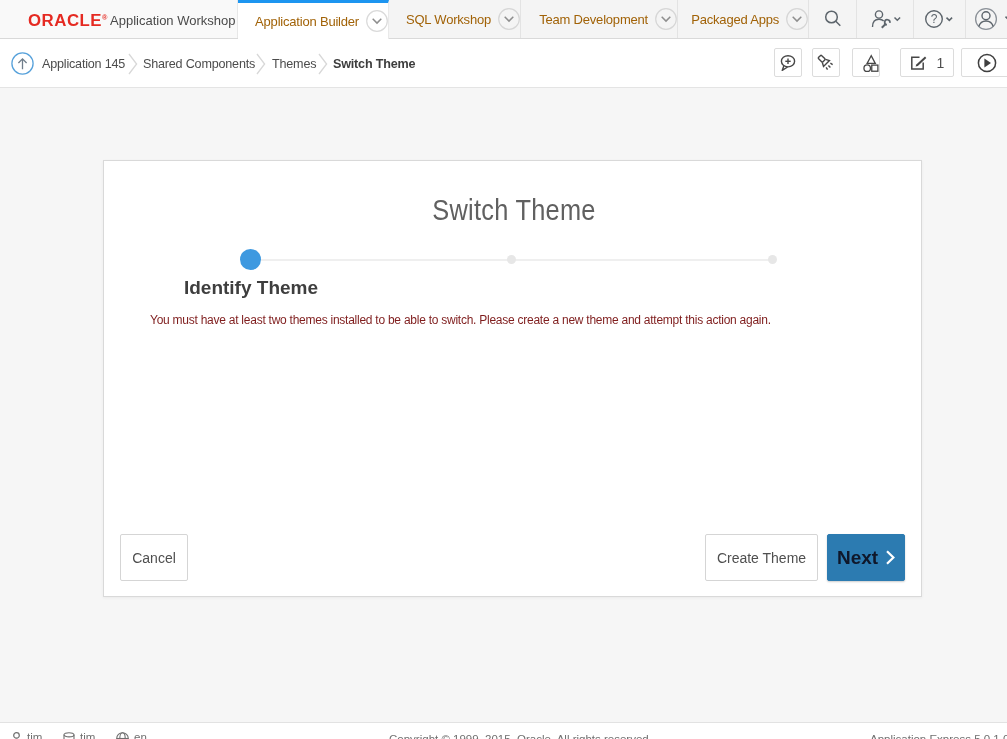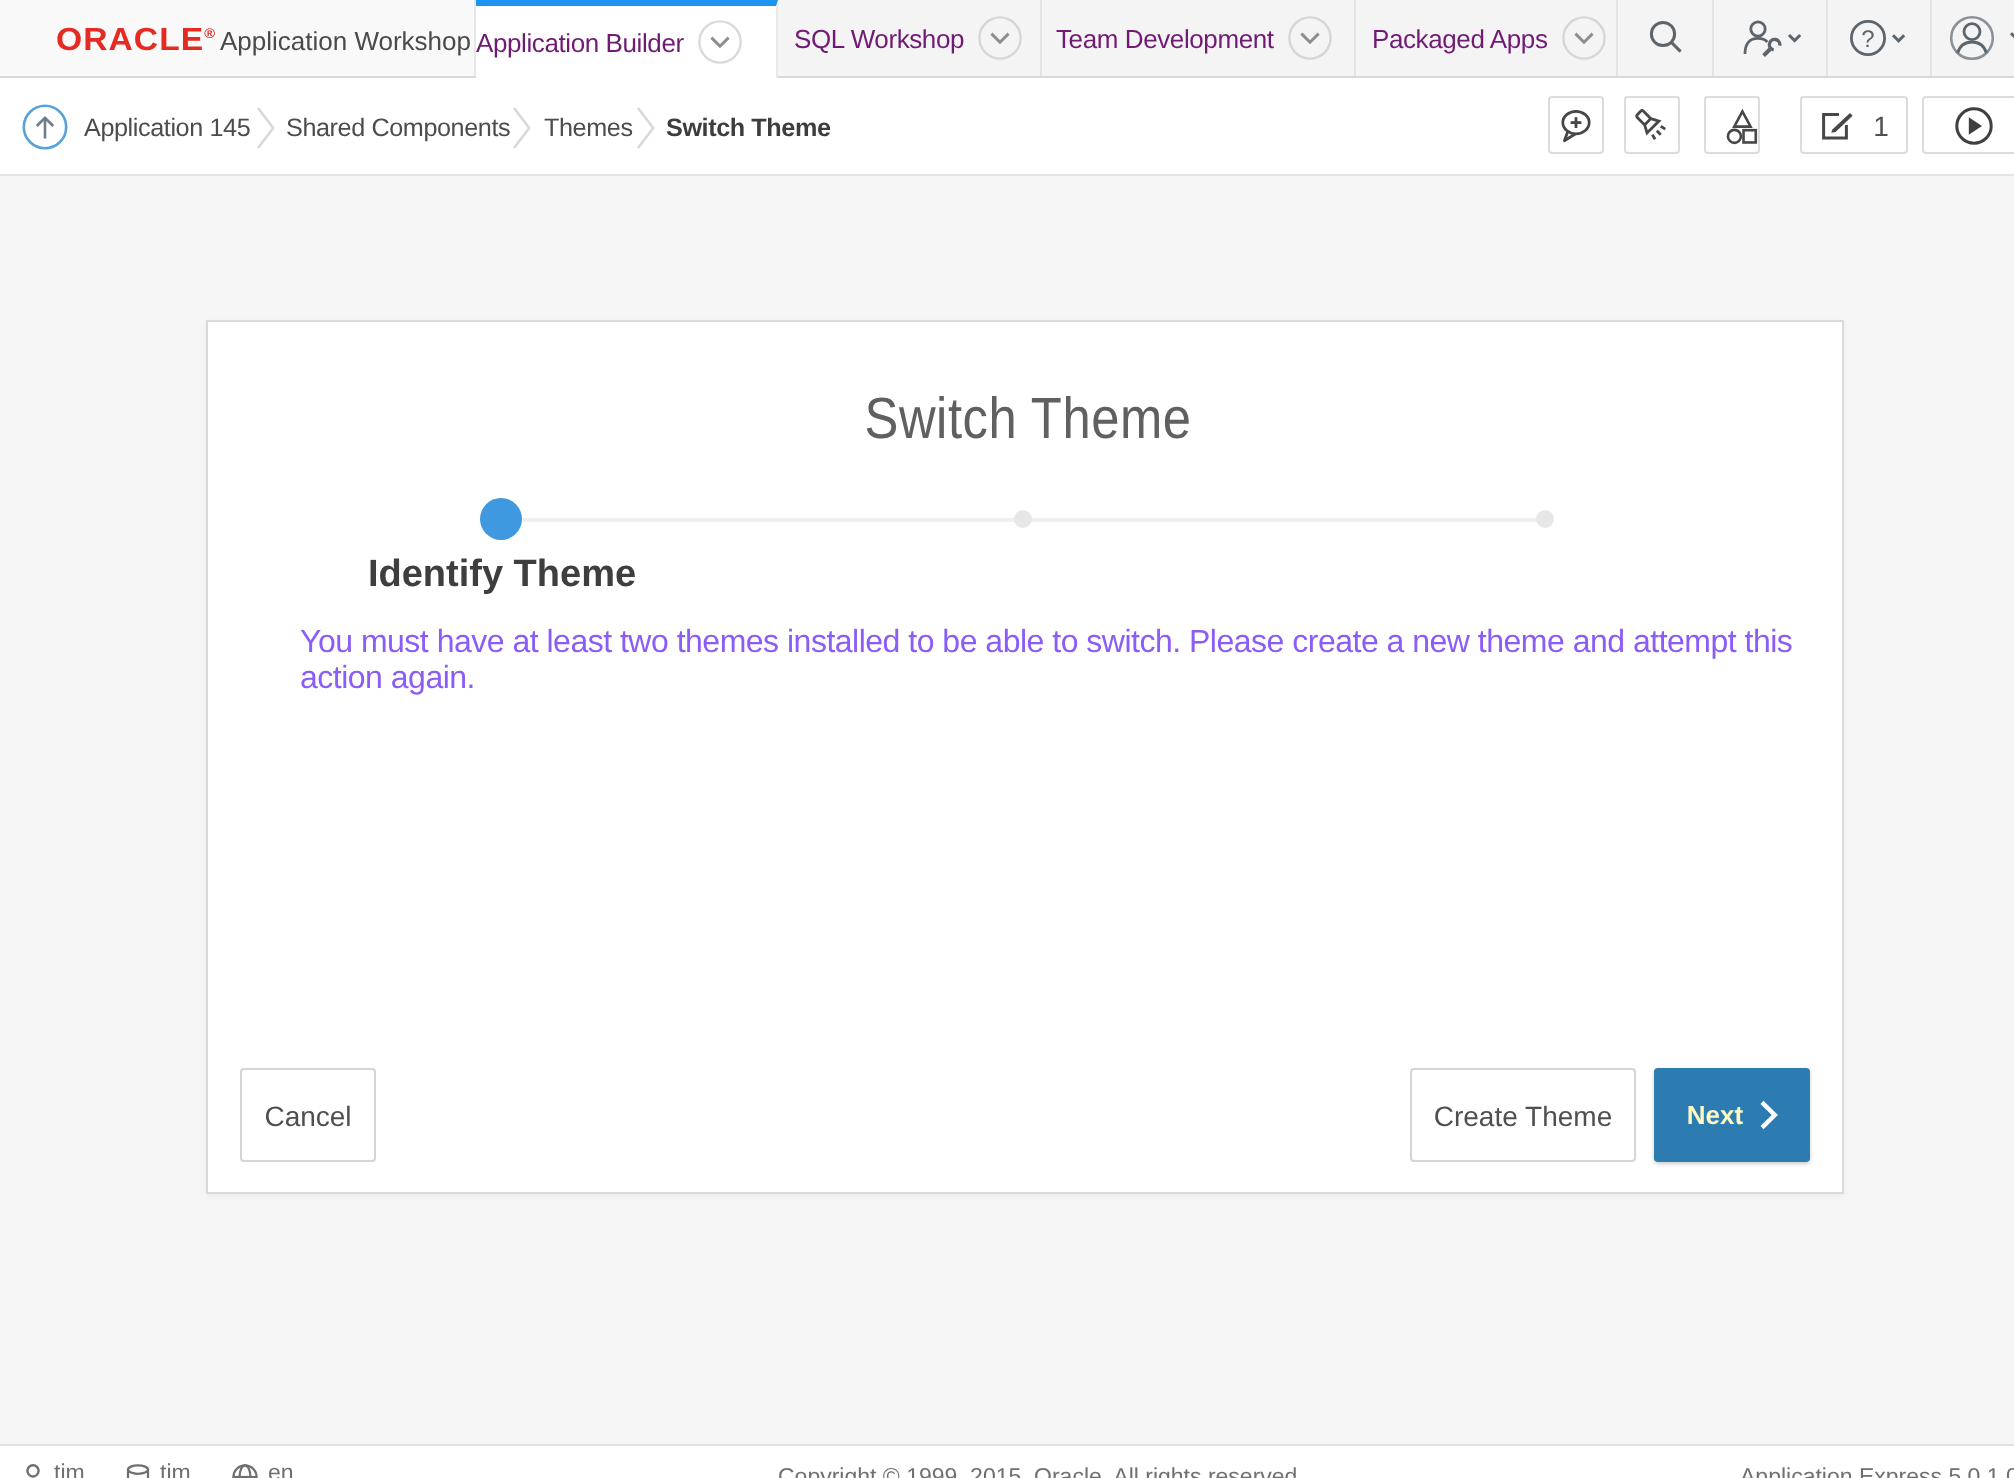--- a/index.html
+++ b/index.html
@@ -6,40 +6,40 @@
 html,body { width:1007px; height:739px; overflow:hidden; }
 body { font-family:"Liberation Sans", sans-serif; background:#f6f6f6; position:relative; }
 .abs { position:absolute; }
 
 
 .topbar { position:absolute; top:0; left:0; width:1007px; height:39px; background:#f4f4f4; border-bottom:1px solid #d9d9d9; }
 .logo { position:absolute; top:0; left:0; width:238px; height:38px; background:#f9f9f9; border-right:1px solid #e7e7e7; }
 .oracle { position:absolute; left:28px; top:13px; font-size:16px; font-weight:bold; color:#e52a22; letter-spacing:0.5px; transform:scaleX(1.05); transform-origin:left center; line-height:1; }
 .oracle .reg { font-size:7px; vertical-align:6px; letter-spacing:0; }
 .logotxt { position:absolute; left:110px; top:12.5px; font-size:13px; color:#4a4a4a; }
-.tab { position:absolute; top:0; height:38px; border-right:1px solid #e3e3e3; display:flex; align-items:center; justify-content:flex-start; gap:7px; font-size:13px; letter-spacing:-0.2px; color:#701a75; background:#f4f4f4; }
+.tab { position:absolute; top:0; height:38px; border-right:1px solid #e3e3e3; display:flex; align-items:center; justify-content:flex-end; gap:7px; font-size:13px; letter-spacing:-0.2px; color:#a16207; background:#f4f4f4; }
 .tab.active { background:#fff; border-top:3px solid #1d95f0; border-right-color:#e9e9e9; height:39px; }
 .icell { position:absolute; top:0; height:38px; border-right:1px solid #e3e3e3; display:flex; align-items:center; justify-content:center; }
 
 
 .crumbbar { position:absolute; top:39px; left:0; width:1007px; height:49px; background:#fff; border-bottom:1px solid #e4e4e4; }
 .crumbtxt { position:absolute; font-size:12.6px; letter-spacing:-0.2px; color:#4c4c4c; top:57px; }
 .crumbtxt.last { font-weight:bold; color:#3d3d3d; }
 .tbtn { position:absolute; top:48px; height:29px; background:#fff; border:1px solid #dcdcdc; border-radius:2px; display:flex; align-items:center; justify-content:center; }
 
 
 .card { position:absolute; left:103px; top:160px; width:819px; height:437px; background:#fff; border:1px solid #d9d9d9; box-shadow:0 1px 3px rgba(0,0,0,0.05); }
 .title { position:absolute; top:33px; left:0; width:100%; text-align:center; font-size:29px; color:#606060; font-weight:normal; letter-spacing:0.3px; transform:translateX(1.5px) scaleX(0.875); }
 .trainline { position:absolute; background:#efefef; height:2px; top:98px; }
 .dotbig { position:absolute; width:21px; height:21px; border-radius:50%; background:#3e99e0; top:88px; }
 .dotsm { position:absolute; width:9px; height:9px; border-radius:50%; background:#e7e7e7; top:94px; }
 .steplabel { position:absolute; top:116px; width:200px; text-align:center; font-size:19px; font-weight:bold; color:#3e3e3e; }
-.msg { position:absolute; top:152px; left:46px; font-size:16px; letter-spacing:-0.25px; color:#8b5cf6; }
+.msg { position:absolute; top:152px; left:46px; font-size:12px; letter-spacing:-0.25px; color:#7f1d1d; }
 .btn { position:absolute; top:373px; height:47px; border:1px solid #d5d5d5; border-radius:2px; background:#fff; color:#4f4f4f; font-size:14px; display:flex; align-items:center; justify-content:center; }
-.btn.hot { background:#2c7bb1; border-color:#2c7bb1; color:#fef9c3; font-weight:bold; font-size:13px; gap:8px; box-shadow:0 1px 2px rgba(0,0,0,0.2); }
+.btn.hot { background:#2c7bb1; border-color:#2c7bb1; color:#0f172a; font-weight:bold; font-size:19px; gap:8px; box-shadow:0 1px 2px rgba(0,0,0,0.2); }
 
 
 .footer { position:absolute; top:722px; left:0; width:1007px; height:17px; background:#fff; border-top:1px solid #e2e2e2; }
 .fitem { position:absolute; top:731px; font-size:11.5px; color:#6f6f6f; display:flex; align-items:flex-start; gap:5px; white-space:nowrap; }
 </style>
 </head>
 <body>
 
 <div class="topbar"></div>
 <div class="logo">

